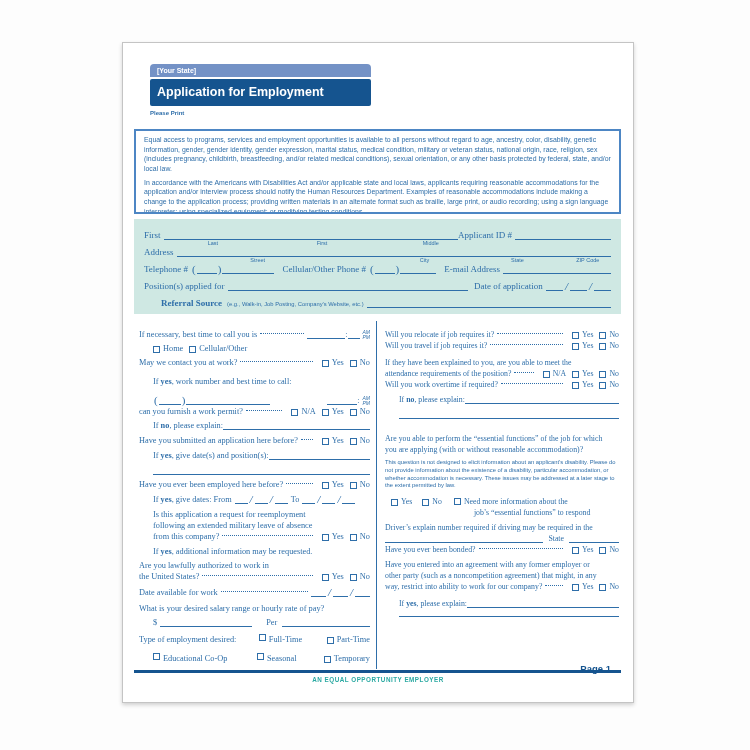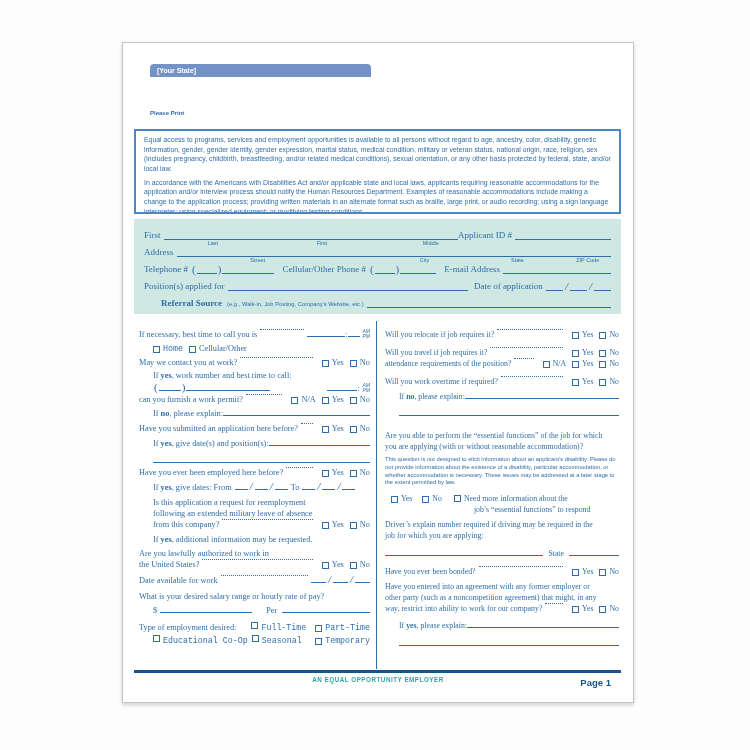--- a/index.html
+++ b/index.html
@@ -26,44 +26,47 @@
   .grow{flex:1;}
   .sub{position:absolute;top:10px;font:5.5px "Liberation Sans",sans-serif;font-style:normal;}
   .hint{font:5.8px "Liberation Sans",sans-serif;margin:0 3px 1px 2px;}
   .wl{display:inline-block;border-bottom:1px solid #2e6ea9;height:8px;}
   .paren{font-size:11px;line-height:9px;margin:0 1px;}
   .sl{font-style:italic;font-size:11px;line-height:9px;margin:0 2px;}
   .qarea{position:absolute;left:11px;top:278px;width:487px;height:348px;display:flex;}
   .colL{width:242px;padding:8px 6px 0 5px;font-size:8.3px;overflow:hidden;}
   .vdiv{width:1px;background:#2e6ea9;}
   .colR{flex:1;padding:8px 2px 0 8px;font-size:7.8px;overflow:hidden;}
-  .qrow{display:flex;align-items:flex-start;line-height:11px;white-space:nowrap;}
+  .qrow{display:flex;align-items:center;line-height:11px;white-space:nowrap;}
   .qline{line-height:11px;white-space:nowrap;}
   .ind{margin-left:14px;}
   .leader{flex:1;border-bottom:1.5px dotted #2e6ea9;margin:0 3px 2px 3px;min-width:6px;}
   .cb{display:inline-flex;align-items:flex-end;margin-left:6px;}
-  .cb0{margin-left:0;font-family:Liberation Mono, monospace;}
+  .cb0{margin-left:0;}
   .box{display:inline-block;width:7px;height:7px;border:1px solid #2e6ea9;margin:0 3px 1px 0;background:#fff;}
   .ampm{display:inline-flex;flex-direction:column;font:5px/5px "Liberation Sans",sans-serif;margin-left:3px;}
   .smnote{font:5.8px/1.35 "Liberation Sans",sans-serif;margin-top:4px;white-space:normal;}
   .colw{display:inline-block;}
   .footrule{position:absolute;left:11px;top:627px;width:487px;height:2.5px;background:#15548f;}
   .eeo{position:absolute;left:0;top:633px;width:100%;text-align:center;
        font:bold 6.3px "Liberation Sans",sans-serif;letter-spacing:.5px;color:#2aa9a2;}
-  .pagenum{position:absolute;right:22px;top:634px;font:bold 9.5px "Liberation Sans",sans-serif;color:#15548f;}
-  .mt2{margin-top:2px}.mt3{margin-top:3px}.mt4{margin-top:4px}.mt5{margin-top:5px}
-  .mt6{margin-top:6px}.mt7{margin-top:7px}.mt8{margin-top:4px}.mt14{margin-top:14px}
+  .pagenum{position:absolute;right:22px;top:620px;font:bold 9.5px "Liberation Sans",sans-serif;color:#15548f;}
+  .mt2{margin-top:8px}.mt3{margin-top:3px}.mt4{margin-top:4px}.mt5{margin-top:5px}
+  .mt6{margin-top:6px}.mt7{}.mt8{margin-top:4px}.mt14{margin-top:14px}
 </style>
 </head>
 <body>
 
 <div class="sheet">
 
   <div class="statebar">
     <span>[Your State]</span>
+  </div>
+  <div class="titlebar">
+    <span>Application for Employment</span>
   </div>
   <div class="printnote">Please Print</div>
 
   <div class="notice">
     <p>Equal access to programs, services and employment opportunities is available to all persons without regard to age, ancestry, color, disability, genetic information, gender, gender identity, gender expression, marital status, medical condition, military or veteran status, national origin, race, religion, sex (includes pregnancy, childbirth, breastfeeding, and/or related medical conditions), sexual orientation, or any other basis protected by federal, state, and/or local law.</p>
     <p>In accordance with the Americans with Disabilities Act and/or applicable state and local laws, applicants requiring reasonable accommodations for the application and/or interview process should notify the Human Resources Department. Examples of reasonable accommodations include making a change to the application process; providing written materials in an alternate format such as braille, large print, or audio recording; using a sign language interpreter; using specialized equipment; or modifying testing conditions.</p>
   </div>
 
   <div class="infobox">
     <div class="irow">
@@ -334,20 +337,21 @@
         <span class="cb">
             <span class="box"></span>
             <span>Yes</span>
           </span>
         <span class="cb">
             <span class="box"></span>
             <span>No</span>
           </span>
       </div>
 
+      <div class="qline mt6">If they have been explained to you, are you able to meet the</div>
       <div class="qrow">
         <span>attendance requirements of the position?</span>
         <span class="leader"></span>
         <span class="cb">
             <span class="box"></span>
             <span>N/A</span>
           </span>
         <span class="cb">
             <span class="box"></span>
             <span>Yes</span>
@@ -393,21 +397,20 @@
             <span>No</span>
           </span>
         <span class="box" style="margin-left:12px;margin-top:2px"></span>
         <span>
           <span class="qline">Need more information about the</span><br>
           <span class="qline" style="margin-left:10px">job’s “essential functions” to respond</span>
         </span>
       </div>
 
       <div class="qline mt8">Driver’s explain number required if driving may be required in the</div>
-      <div class="qline">job for which you are applying:</div>
       <div class="qrow mt7">
         <span class="wl grow"></span>
         <span style="margin:0 5px">State</span>
         <span class="wl" style="width:50px"></span>
       </div>
 
       <div class="qrow mt7">
         <span>Have you ever been bonded?</span>
         <span class="leader"></span>
         <span class="cb">

